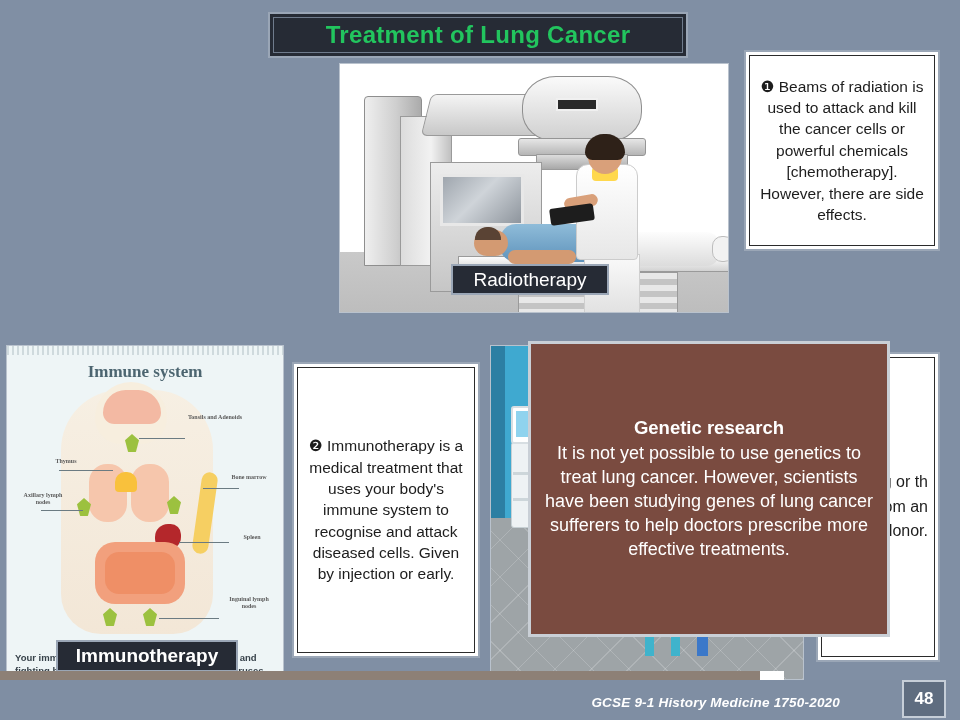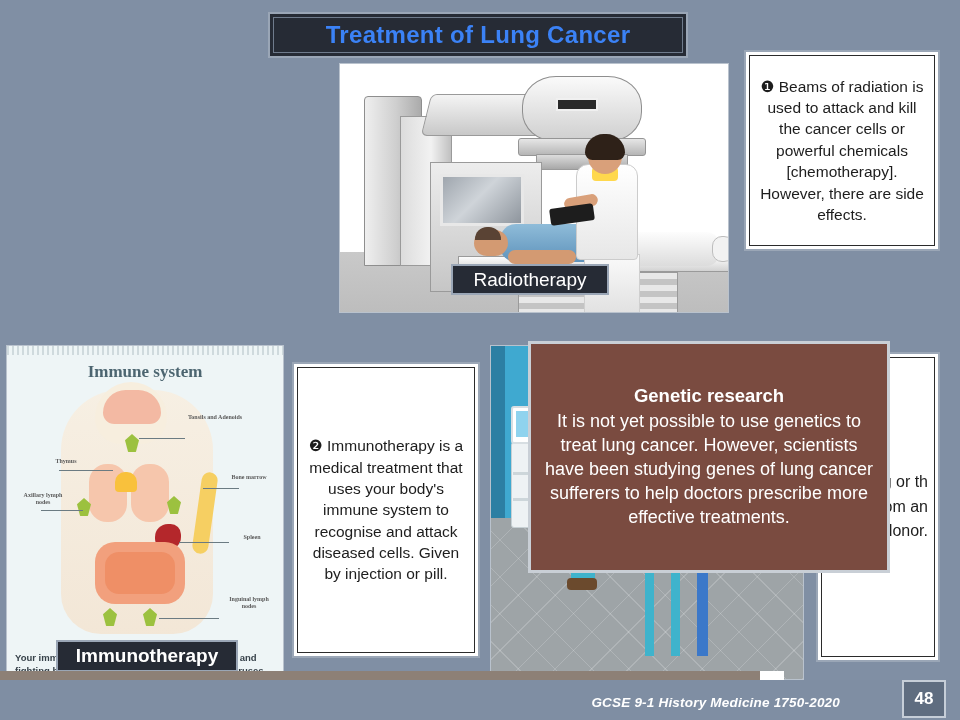--- a/index.html
+++ b/index.html
@@ -25,21 +25,21 @@
     background: #262b35;
     border: 2px solid #9aa6b6;
     padding: 3px;
   }
   .title-inner {
     width: 100%; height: 100%;
     border: 1px solid #6f7b8c;
     display: flex; align-items: center; justify-content: center;
   }
   .title-text {
-    color: #3b82f6;
+    color: #22c55e;
     font-size: 24px;
     font-weight: bold;
     letter-spacing: .3px;
   }
 
   
   .slate-box {
     position: absolute;
     background: #4d5a6b;
     border: 2px solid #a9b4c2;
@@ -337,21 +337,21 @@
   }
   .surg-pole-b { position: absolute; top: 60px; width: 11px; background: #3b78c9; }
   .surg-table {
     position: absolute; left: 150px; top: 206px; width: 120px; height: 12px;
     background: #e9eef0; border: 1px solid #cfd7da; border-radius: 2px;
   }
 
   
   #genetic-box {
     position: absolute;
-    left: 528px; top: 341px; width: 362px; height: 232px;
+    left: 528px; top: 341px; width: 362px; height: 296px;
     background: #7a4b40;
     border: 3px solid #c9cfd6;
     display: flex; align-items: center; justify-content: center;
     padding: 6px 10px;
     z-index: 50;
   }
   #genetic-box .gen-text { text-align: center; color: #ffffff; }
   #genetic-box .gen-title {
     font-size: 18.5px; font-weight: bold; display: block; margin-bottom: 2px;
   }
@@ -471,21 +471,21 @@
       <div class="imm-label" style="left:224px; top:188px; width:42px;">Spleen</div>
       <div class="imm-label" style="left:216px; top:250px; width:52px;">Inguinal lymph nodes</div>
 
       <div class="imm-caption">Your immune system is responsible for detecting and fighting harmful intruders such as bacteria and viruses.</div>
     </div>
   </div>
   <div class="caption-plate" style="left:56px; top:640px; width:182px; height:32px;font-weight:bold;">Immunotherapy</div>
 
   <div class="white-box" style="left:292px; top:362px; width:188px; height:296px;">
     <div class="inner">
-      <p>❷ Immunotherapy is a medical treatment that uses your body's immune system to recognise and attack diseased cells. Given by injection or pill.</p>
+      <p>❷ Immunotherapy is a medical treatment that uses your body's immune system to recognise and attack diseased cells. Given by injection or early.</p>
     </div>
   </div>
 
   <div class="pic-frame" style="left:490px; top:345px; width:314px; height:335px;">
     <div class="surg-scene">
       <div class="surg-wall"></div>
       <div class="surg-wall-dark"></div>
       <div class="surg-floor"></div>
       <div class="surg-cart"></div>
       <div class="surg-cart-shelf" style="top:126px;"></div>

